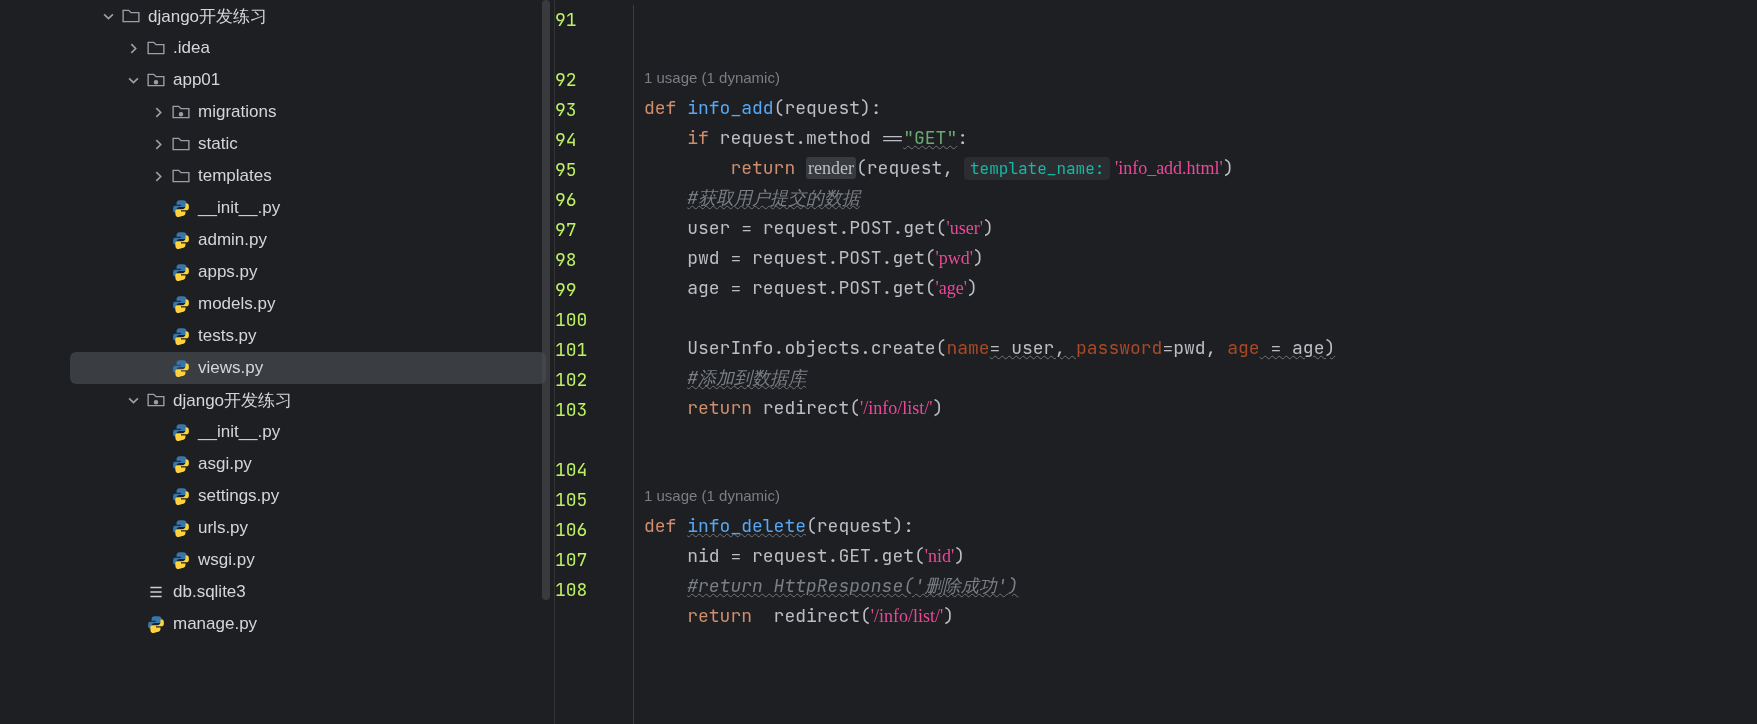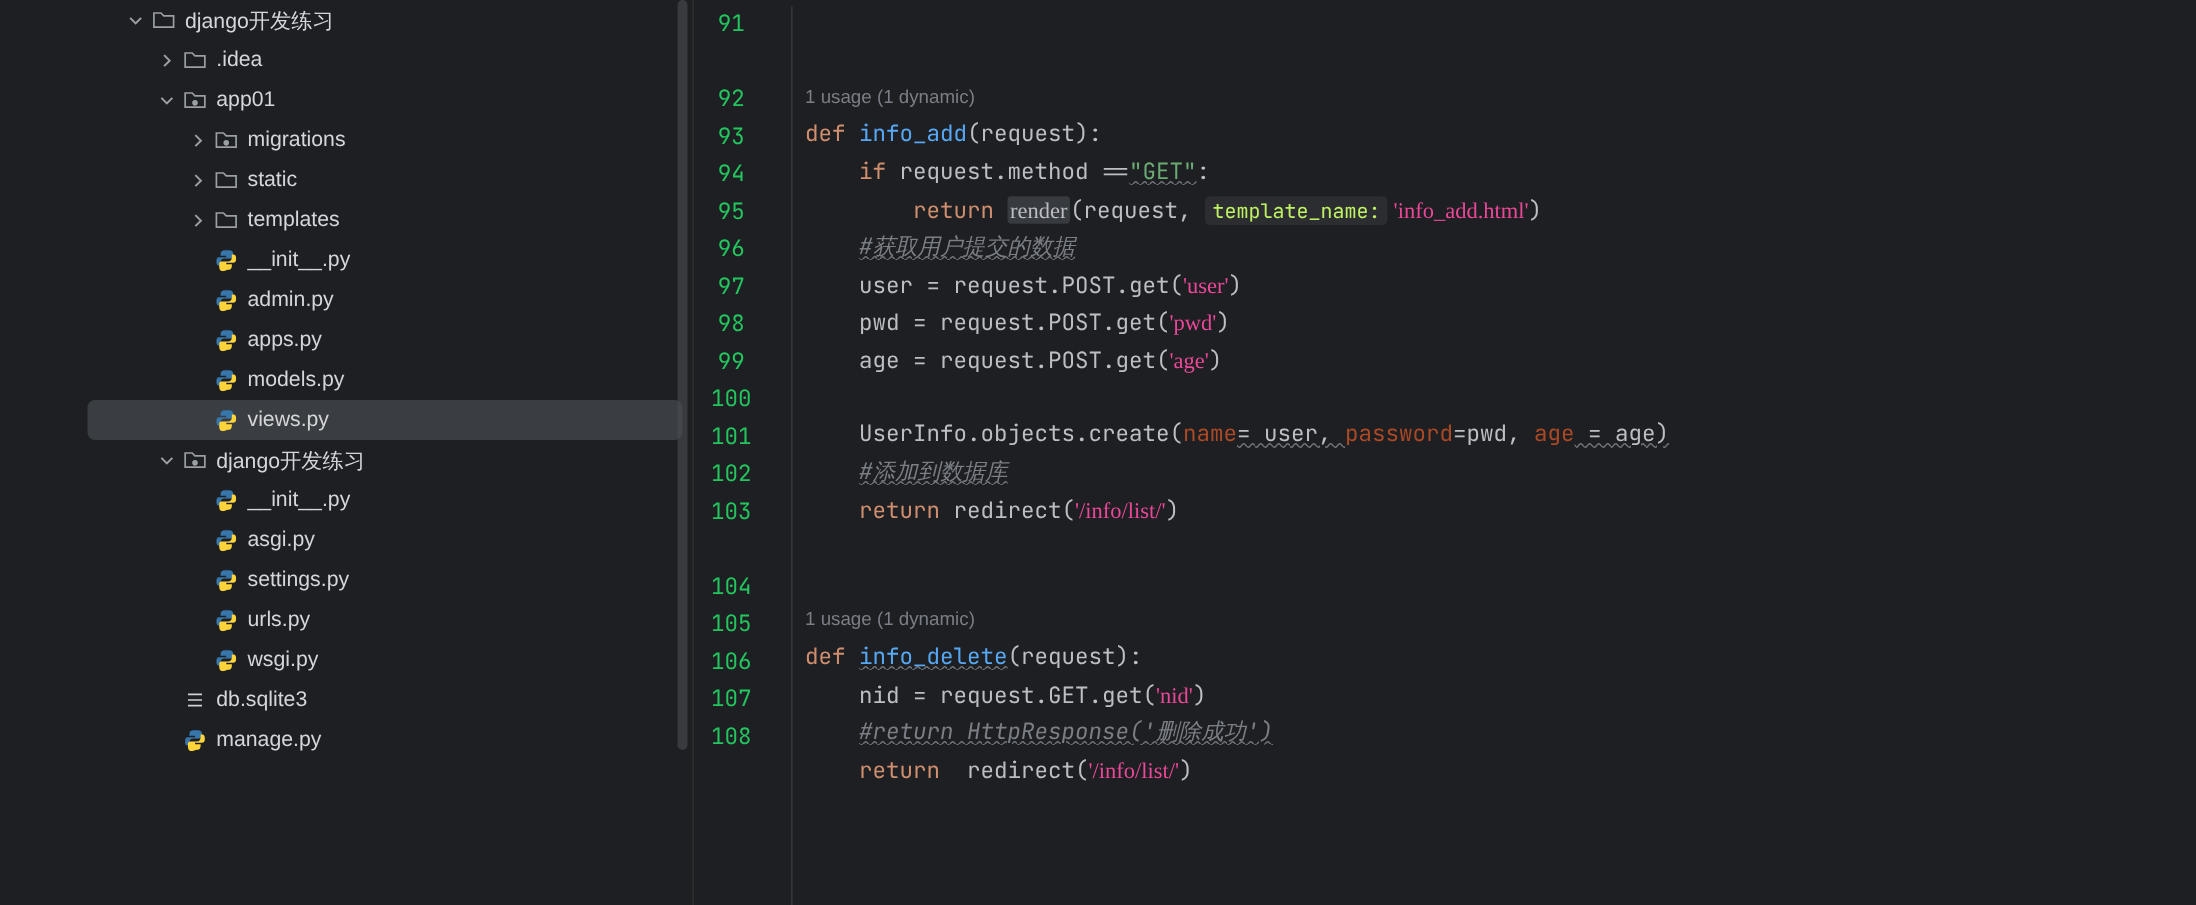--- a/index.html
+++ b/index.html
@@ -76,22 +76,22 @@
     flex: 1;
     background: #1e1f22;
     display: flex;
     font-family: "JetBrains Mono", Consolas, monospace;
     font-size: 18px;
     line-height: 30px;
     padding-top: 5px;
   }
   .gutter {
     width: 78px;
-    text-align: center;
-    color: #22c55e;
+    text-align: left;
+    color: #bef264;
     padding-right: 18px;
     user-select: none;
   }
   .gutter .ln { height: 30px; }
   .code-area {
     flex: 1;
     position: relative;
     border-left: 1px solid #3a3d41;
     padding-left: 10px;
   }
@@ -111,21 +111,21 @@
     margin-top: 28px;
   }
 
   .tok-kw { color: #cf8e6d; }
   .tok-fn { color: #56a8f5; }
   .tok-fn-u { color: #56a8f5; text-decoration: underline wavy #6f7378; text-decoration-thickness: 1px; }
   .tok-str { color: #ec4899; font-family: Liberation Serif, serif; }
   .tok-str-u { color: #6aab73; text-decoration: underline wavy #6f7378; text-decoration-thickness: 1px; }
   .tok-comment { color: #7a7e85; font-style: italic; text-decoration: underline wavy #6f7378; text-decoration-thickness: 1px;}
   .tok-param { color: #aa4926; }
-  .tok-param-hint { color: #bef264; background: #2b2d30; padding: 1px 6px; border-radius: 4px; font-size: 16px;}
+  .tok-param-hint { color: #14b8a6; background: #2b2d30; padding: 1px 6px; border-radius: 4px; font-size: 16px;}
   .tok-hl { background: #373a3f; border-radius: 3px; padding: 1px 2px; font-family: Liberation Serif, serif;}
   .tok-under-wavy { text-decoration: underline wavy #6f7378; text-decoration-thickness: 1px;}
 
 </style>
 </head>
 <body>
 
 <div class="sidebar">
 
   <div class="tree-row">
@@ -257,20 +257,30 @@
     <span class="indent" style="width:172px"></span>
     <span class="icon py-icon">
         <svg viewBox="0 0 16 16">
           <path d="M7 1c-2 0-3 1-3 3v1h4v1H3c-2 0-2 2-2 3s0 3 2 3h1v-2c0-2 1-3 3-3h4c2 0 2-1 2-2V4c0-2-1-3-3-3z" fill="#3776ab"></path>
           <path d="M9 15c2 0 3-1 3-3v-1H8v-1h5c2 0 2-2 2-3s0-3-2-3h-1v2c0 2-1 3-3 3H5c-2 0-2 1-2 2v2c0 2 1 3 3 3z" fill="#ffd43b"></path>
         </svg>
       </span>
     <span class="file-label">models.py</span>
   </div>
 
+  <div class="tree-row">
+    <span class="indent" style="width:172px"></span>
+    <span class="icon py-icon">
+        <svg viewBox="0 0 16 16">
+          <path d="M7 1c-2 0-3 1-3 3v1h4v1H3c-2 0-2 2-2 3s0 3 2 3h1v-2c0-2 1-3 3-3h4c2 0 2-1 2-2V4c0-2-1-3-3-3z" fill="#3776ab"></path>
+          <path d="M9 15c2 0 3-1 3-3v-1H8v-1h5c2 0 2-2 2-3s0-3-2-3h-1v2c0 2-1 3-3 3H5c-2 0-2 1-2 2v2c0 2 1 3 3 3z" fill="#ffd43b"></path>
+        </svg>
+      </span>
+    <span class="file-label">tests.py</span>
+  </div>
 
   <div class="tree-row selected">
 
     <span style="width:102px;display:inline-block"></span>
     <span class="icon py-icon">
         <svg viewBox="0 0 16 16">
           <path d="M7 1c-2 0-3 1-3 3v1h4v1H3c-2 0-2 2-2 3s0 3 2 3h1v-2c0-2 1-3 3-3h4c2 0 2-1 2-2V4c0-2-1-3-3-3z" fill="#3776ab"></path>
           <path d="M9 15c2 0 3-1 3-3v-1H8v-1h5c2 0 2-2 2-3s0-3-2-3h-1v2c0 2-1 3-3 3H5c-2 0-2 1-2 2v2c0 2 1 3 3 3z" fill="#ffd43b"></path>
         </svg>
       </span>

